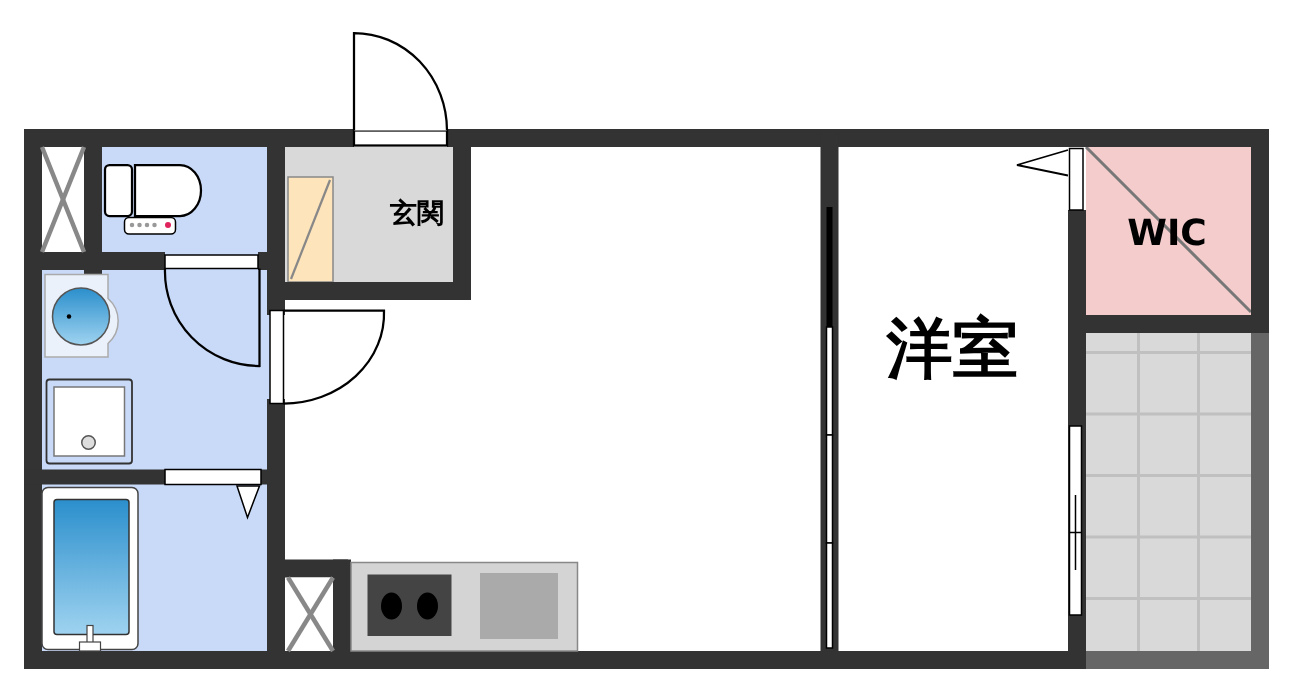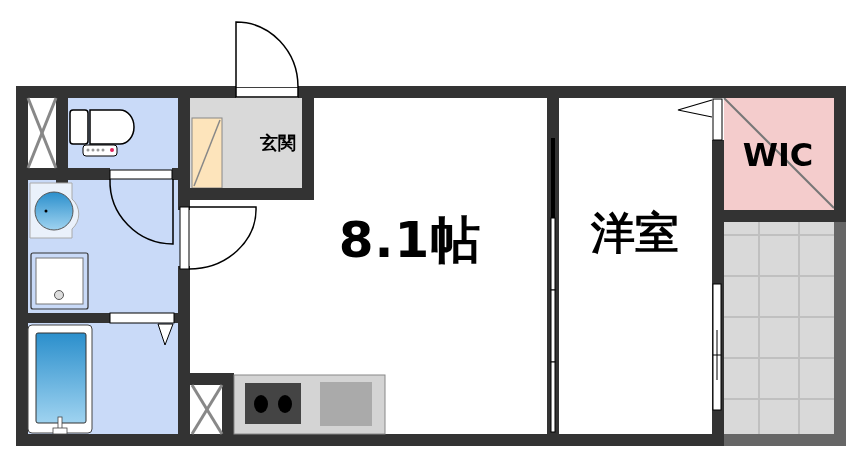--- a/index.html
+++ b/index.html
@@ -2,21 +2,21 @@
 <html><head>
 <meta charset="utf-8">
 <style>
   html, body { margin: 0; padding: 0; background: #ffffff; }
   body { width: 860px; height: 460px; position: relative; overflow: hidden; }
   .plan { position: absolute; left: 0; top: 0; }
   .label { position: absolute; font-family: "DejaVu Sans", sans-serif; font-weight: bold; color: #000; text-align: center; white-space: nowrap; }
   .label-ldk { left: 310px; top: 213px; width: 200px; font-size: 50px; line-height: 54px; letter-spacing: 1px; }
   .label-yoshitsu { left: 560px; top: 208px; width: 150px; font-size: 44px; line-height: 50px; }
   .label-genkan { left: 240px; top: 128px; width: 76px; font-size: 18px; line-height: 30px; }
-  .label-wic { left: 728px; top: 137px; width: 100px; font-size: 32px; line-height: 36px; font-weight: bold; }
+  .label-wic { left: 728px; top: 137px; width: 100px; font-size: 24px; line-height: 36px; font-weight: bold; }
 </style>
 </head>
 <body>
 
 <svg class="plan" width="860" height="460" viewBox="0 0 860 460" xmlns="http://www.w3.org/2000/svg">
 
   <rect x="68" y="98" width="112" height="82" fill="#c9daf8"></rect>
   <rect x="28" y="180" width="152" height="135" fill="#c9daf8"></rect>
   <rect x="28" y="322" width="152" height="112" fill="#c9daf8"></rect>
 
@@ -153,19 +153,18 @@
 
   <g>
     <rect x="712" y="282" width="12" height="130" fill="#333"></rect>
     <rect x="713" y="284" width="8" height="126" fill="#fff" stroke="#000" stroke-width="1"></rect>
     <line x1="717" y1="330" x2="717" y2="380" stroke="#000" stroke-width="1"></line>
     <line x1="713" y1="355" x2="721" y2="355" stroke="#000" stroke-width="1"></line>
   </g>
 </svg>
 
 <div class="label label-ldk">
-  <div>8.1帖</div>
 </div>
 <div class="label label-yoshitsu">
   <div>洋室</div>
 </div>
 <div class="label label-genkan">玄関</div>
 <div class="label label-wic">WIC</div>
 
 </body></html>

